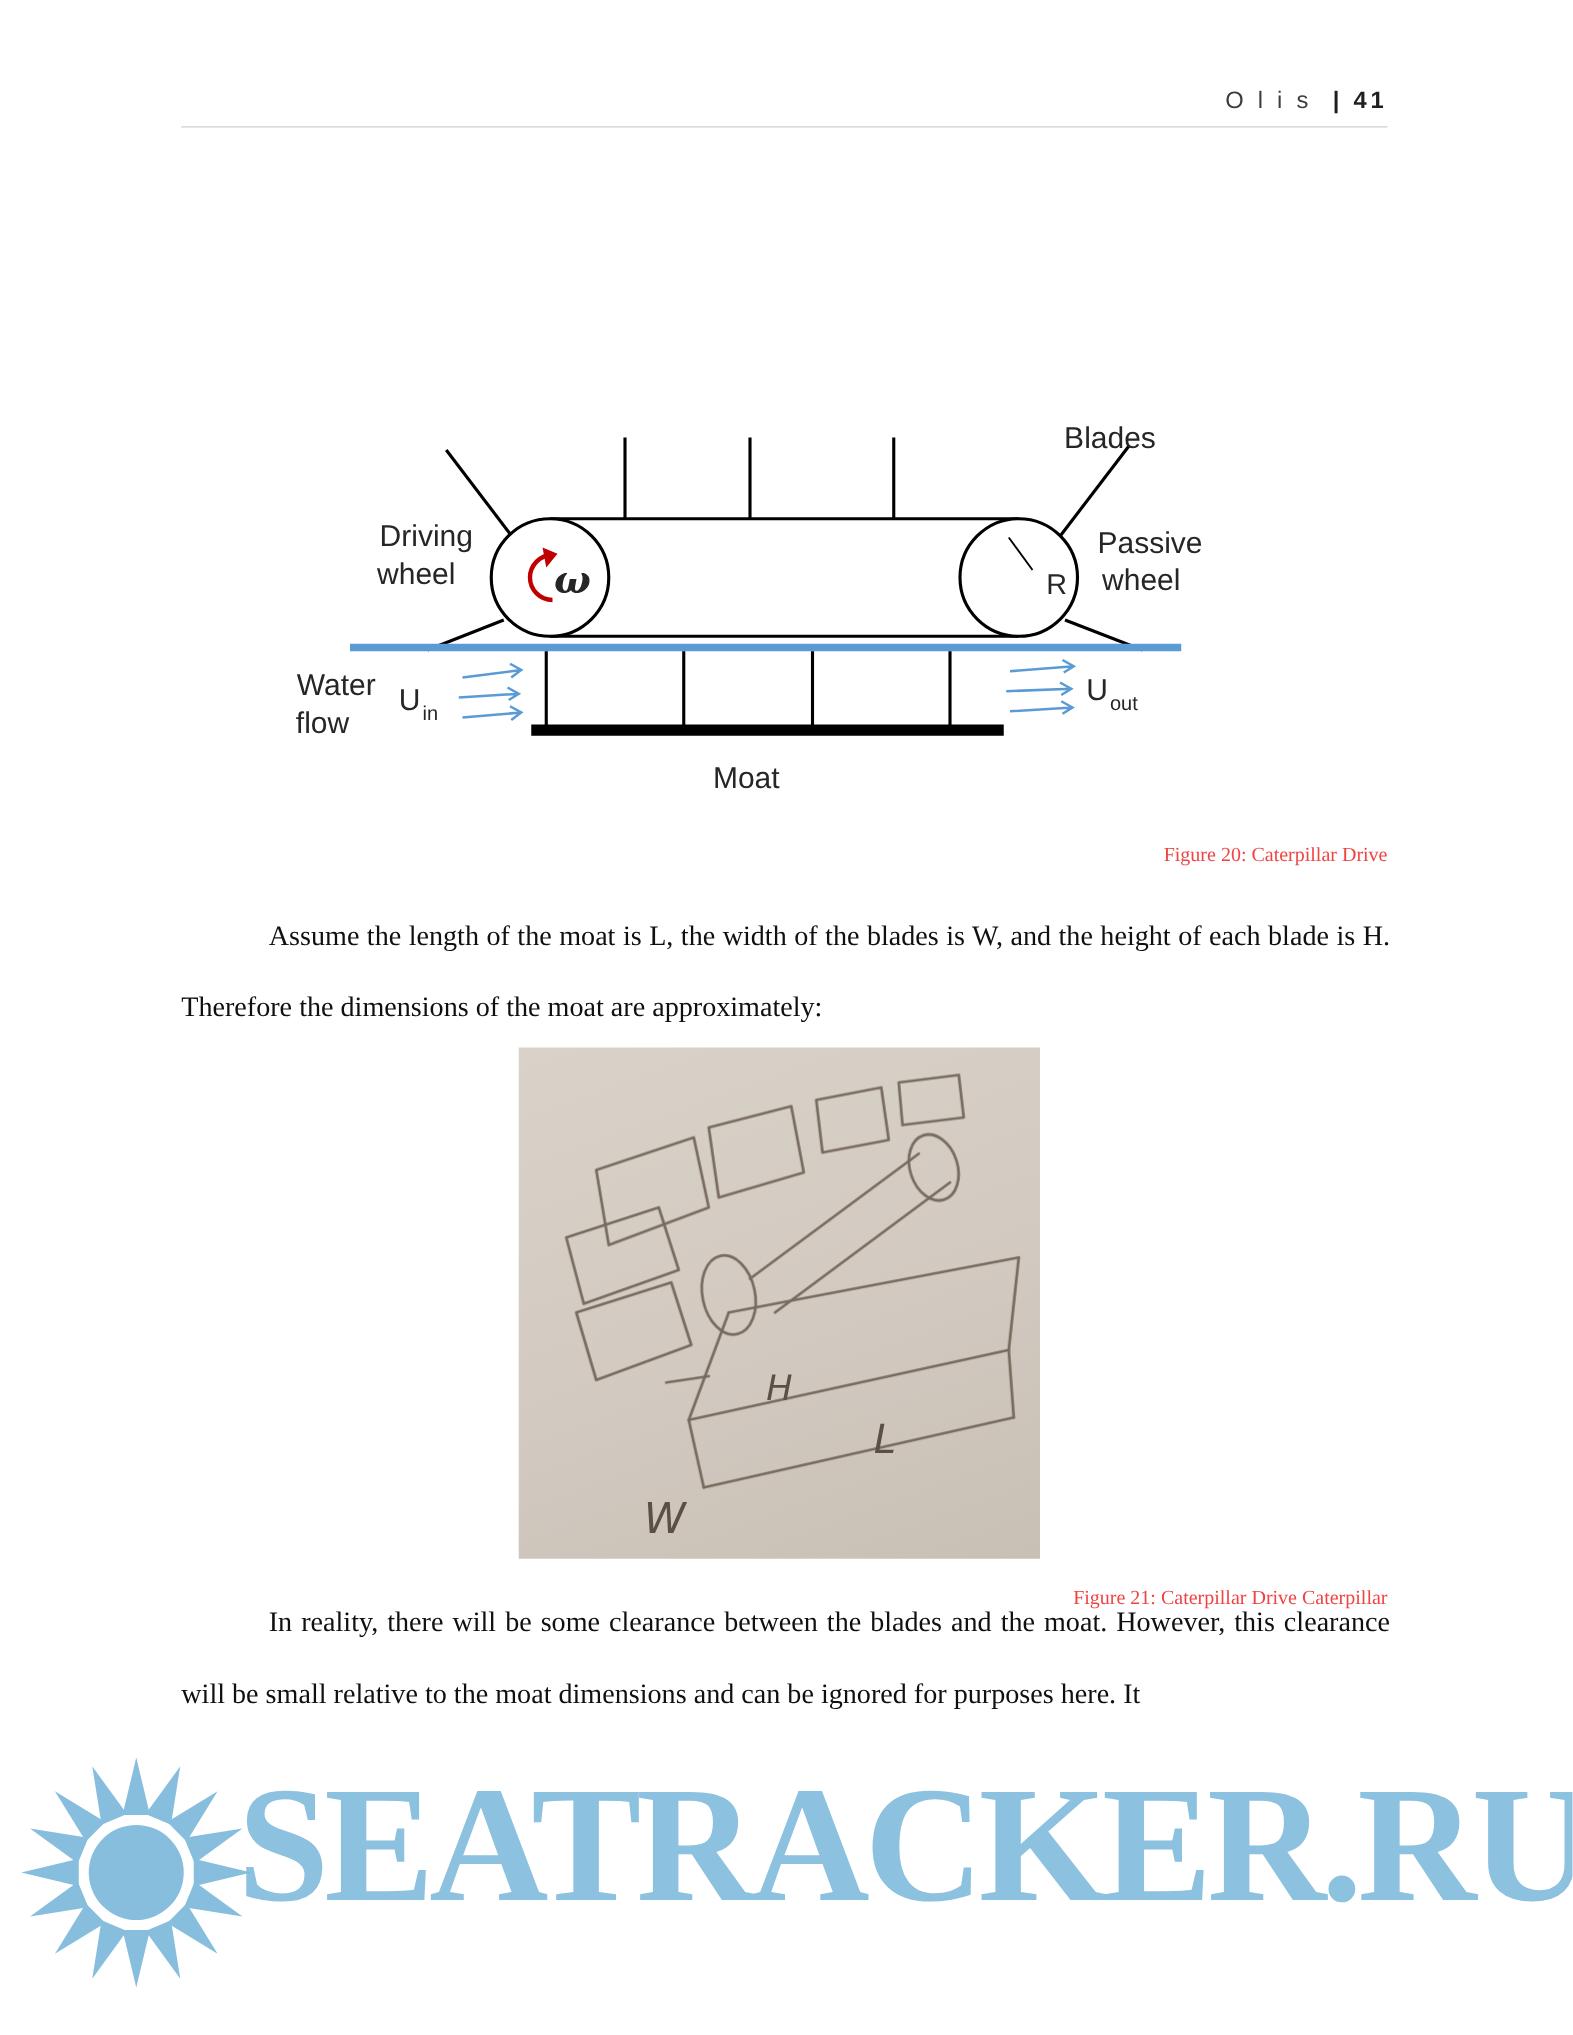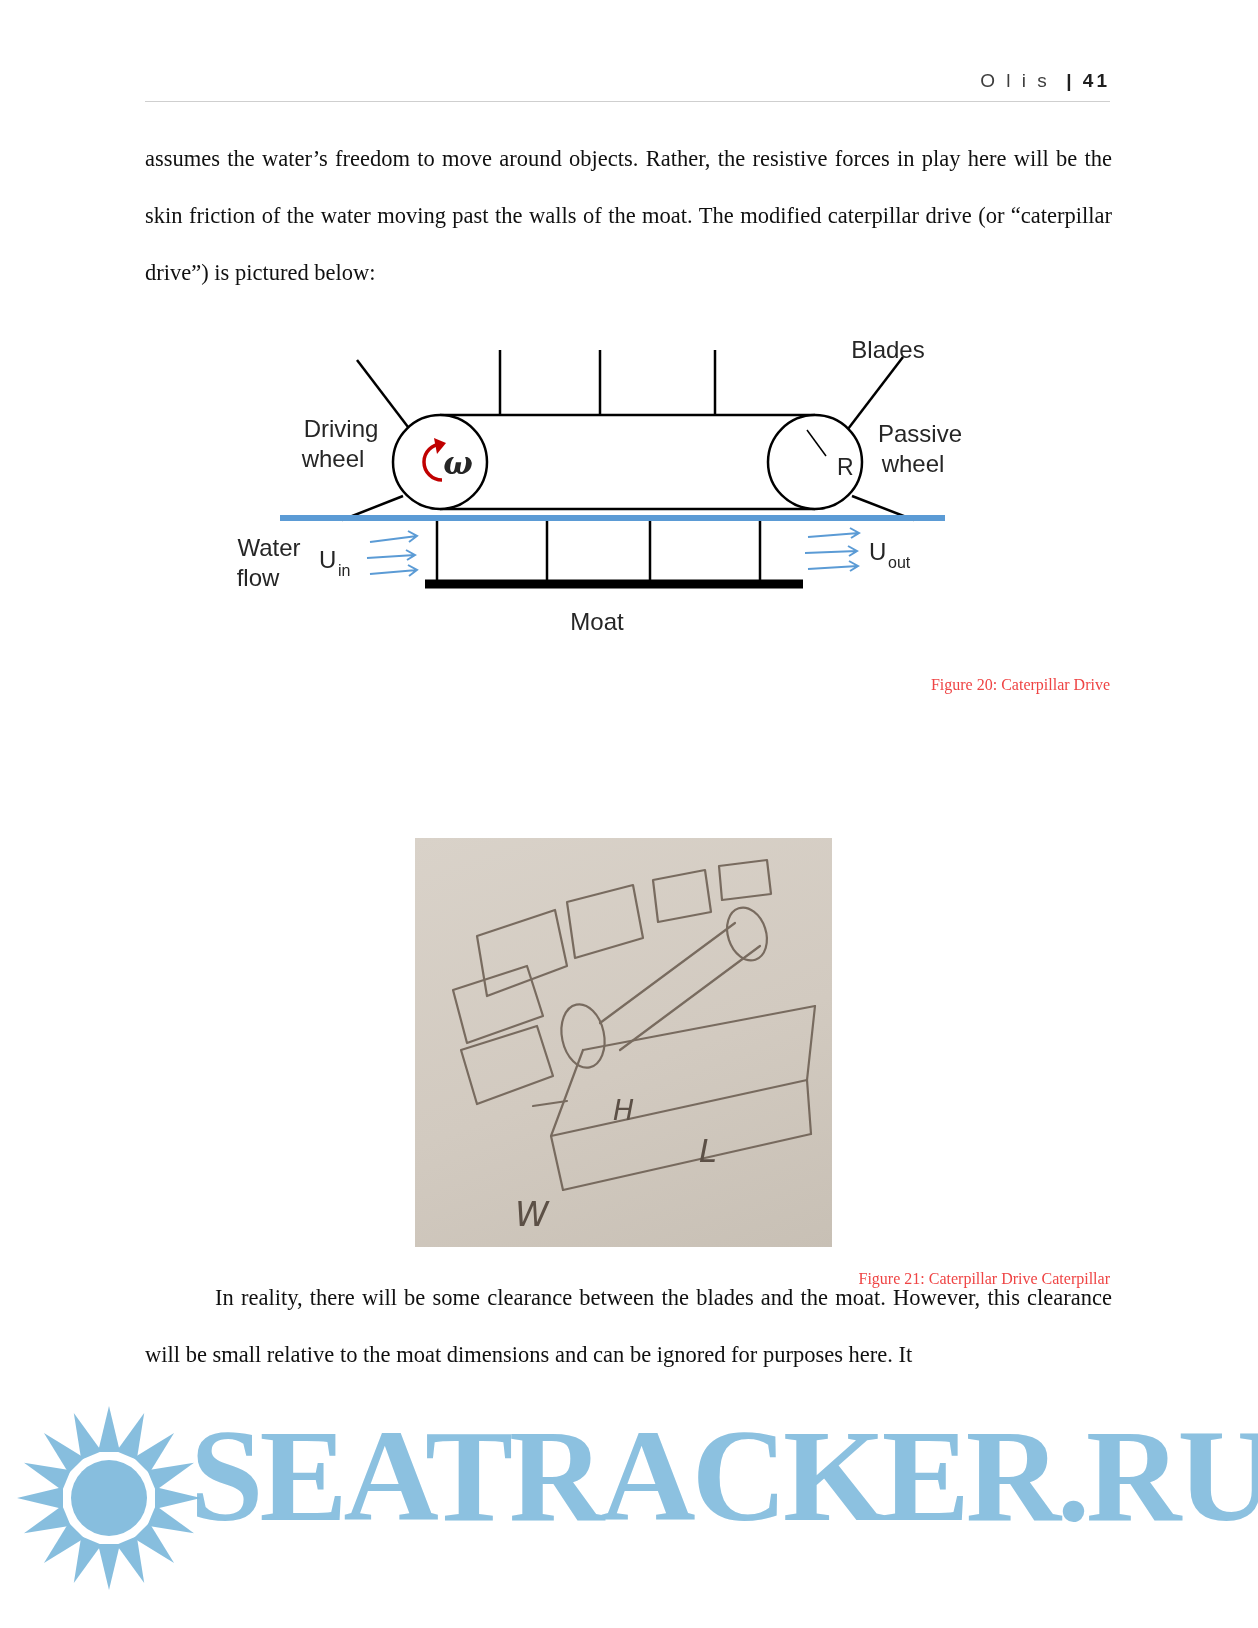--- a/index.html
+++ b/index.html
@@ -54,21 +54,20 @@
 <body>
 
 <div class="page">
 
   <div class="header">
     <span>O l i s</span>&nbsp;
     <span class="pgnum">| 41</span>
   </div>
   <div class="header-rule"></div>
 
-  <p class="para" style="top:130px;">assumes the water’s freedom to move around objects. Rather, the resistive forces in play here will be the skin friction of the water moving past the walls of the moat. The modified caterpillar drive (or “caterpillar drive”) is pictured below:</p>
 
   <svg class="fig20" width="965" height="316" viewBox="0 0 965 316">
 
     <g stroke="#000" stroke-width="2.5">
       <line x1="355" y1="85" x2="355" y2="20"></line>
       <line x1="455" y1="85" x2="455" y2="20"></line>
       <line x1="570" y1="85" x2="570" y2="20"></line>
       <line x1="263" y1="97" x2="212" y2="30"></line>
       <line x1="703" y1="99" x2="758" y2="27"></line>
     </g>
@@ -124,20 +123,21 @@
 
     <g stroke="#5B9BD5" stroke-width="2" fill="none">
       <path d="M663 207 L714 203 M705 198 L714 203 L706 208"></path>
       <path d="M660 223 L712 221 M703 216 L712 221 L704 226"></path>
       <path d="M663 239 L713 236 M704 231 L713 236 L705 241"></path>
     </g>
   </svg>
 
   <div class="caption" style="top:676px;">Figure 20: Caterpillar Drive</div>
 
+  <p class="para indent" style="top:720px;">Assume the length of the moat is L, the width of the blades is W, and the height of each blade is H. Therefore the dimensions of the moat are approximately:</p>
 
   <div class="fig21">
     <svg width="417" height="409" viewBox="0 0 417 409">
       <g stroke="#6e6054" stroke-width="2.2" fill="none" stroke-linecap="round" stroke-linejoin="round" opacity="0.9">
 
         <path d="M62 98 L140 72 L152 128 L72 158 Z"></path>
         <path d="M152 64 L218 47 L228 100 L160 120 Z"></path>
         <path d="M238 42 L290 32 L296 74 L243 84 Z"></path>
         <path d="M304 28 L352 22 L356 56 L307 62 Z"></path>
 

